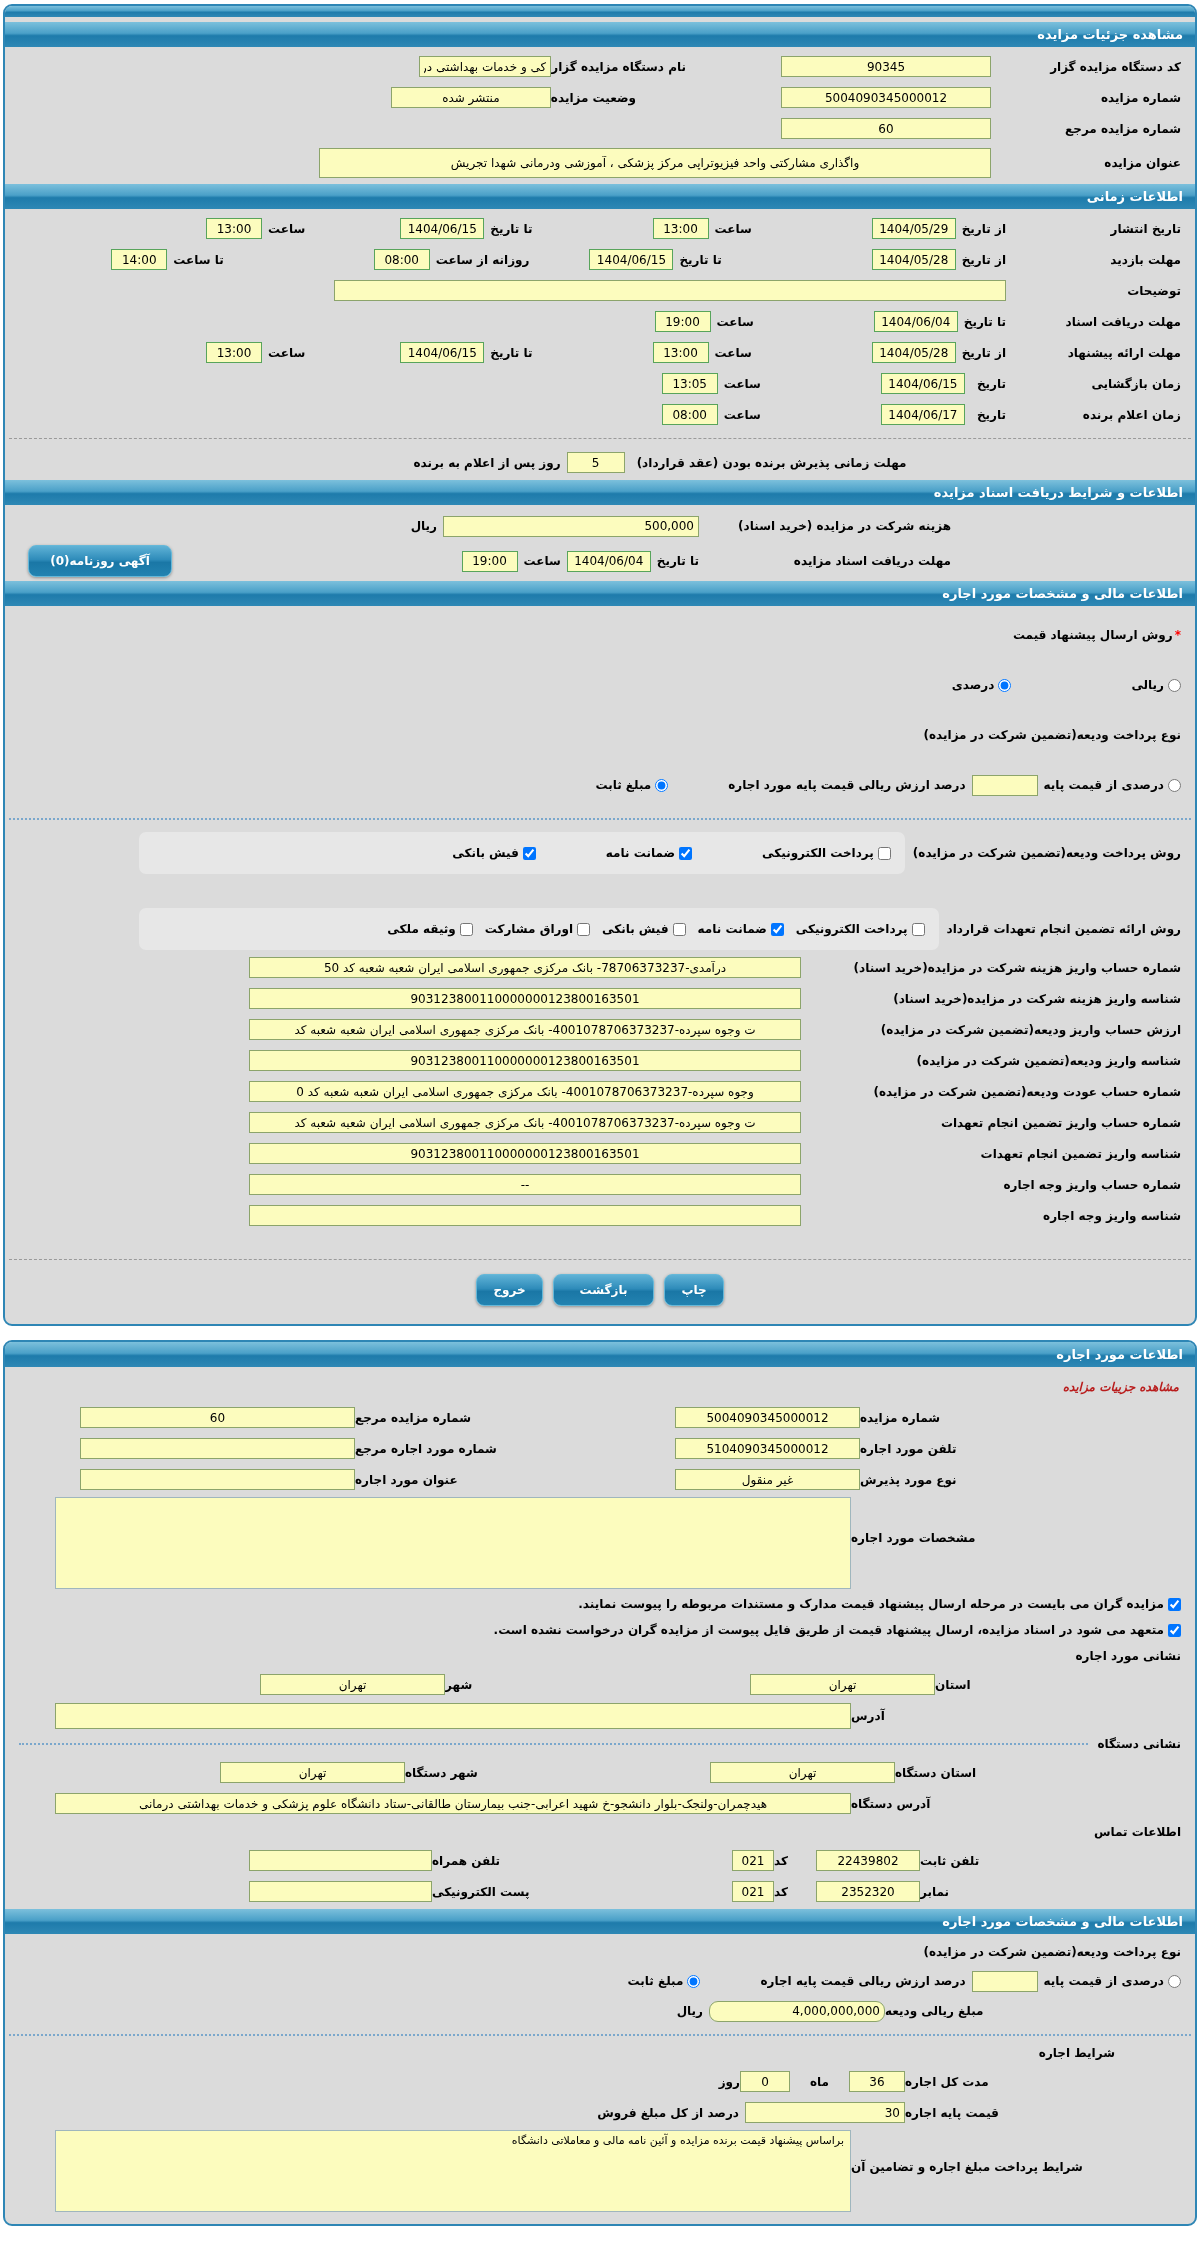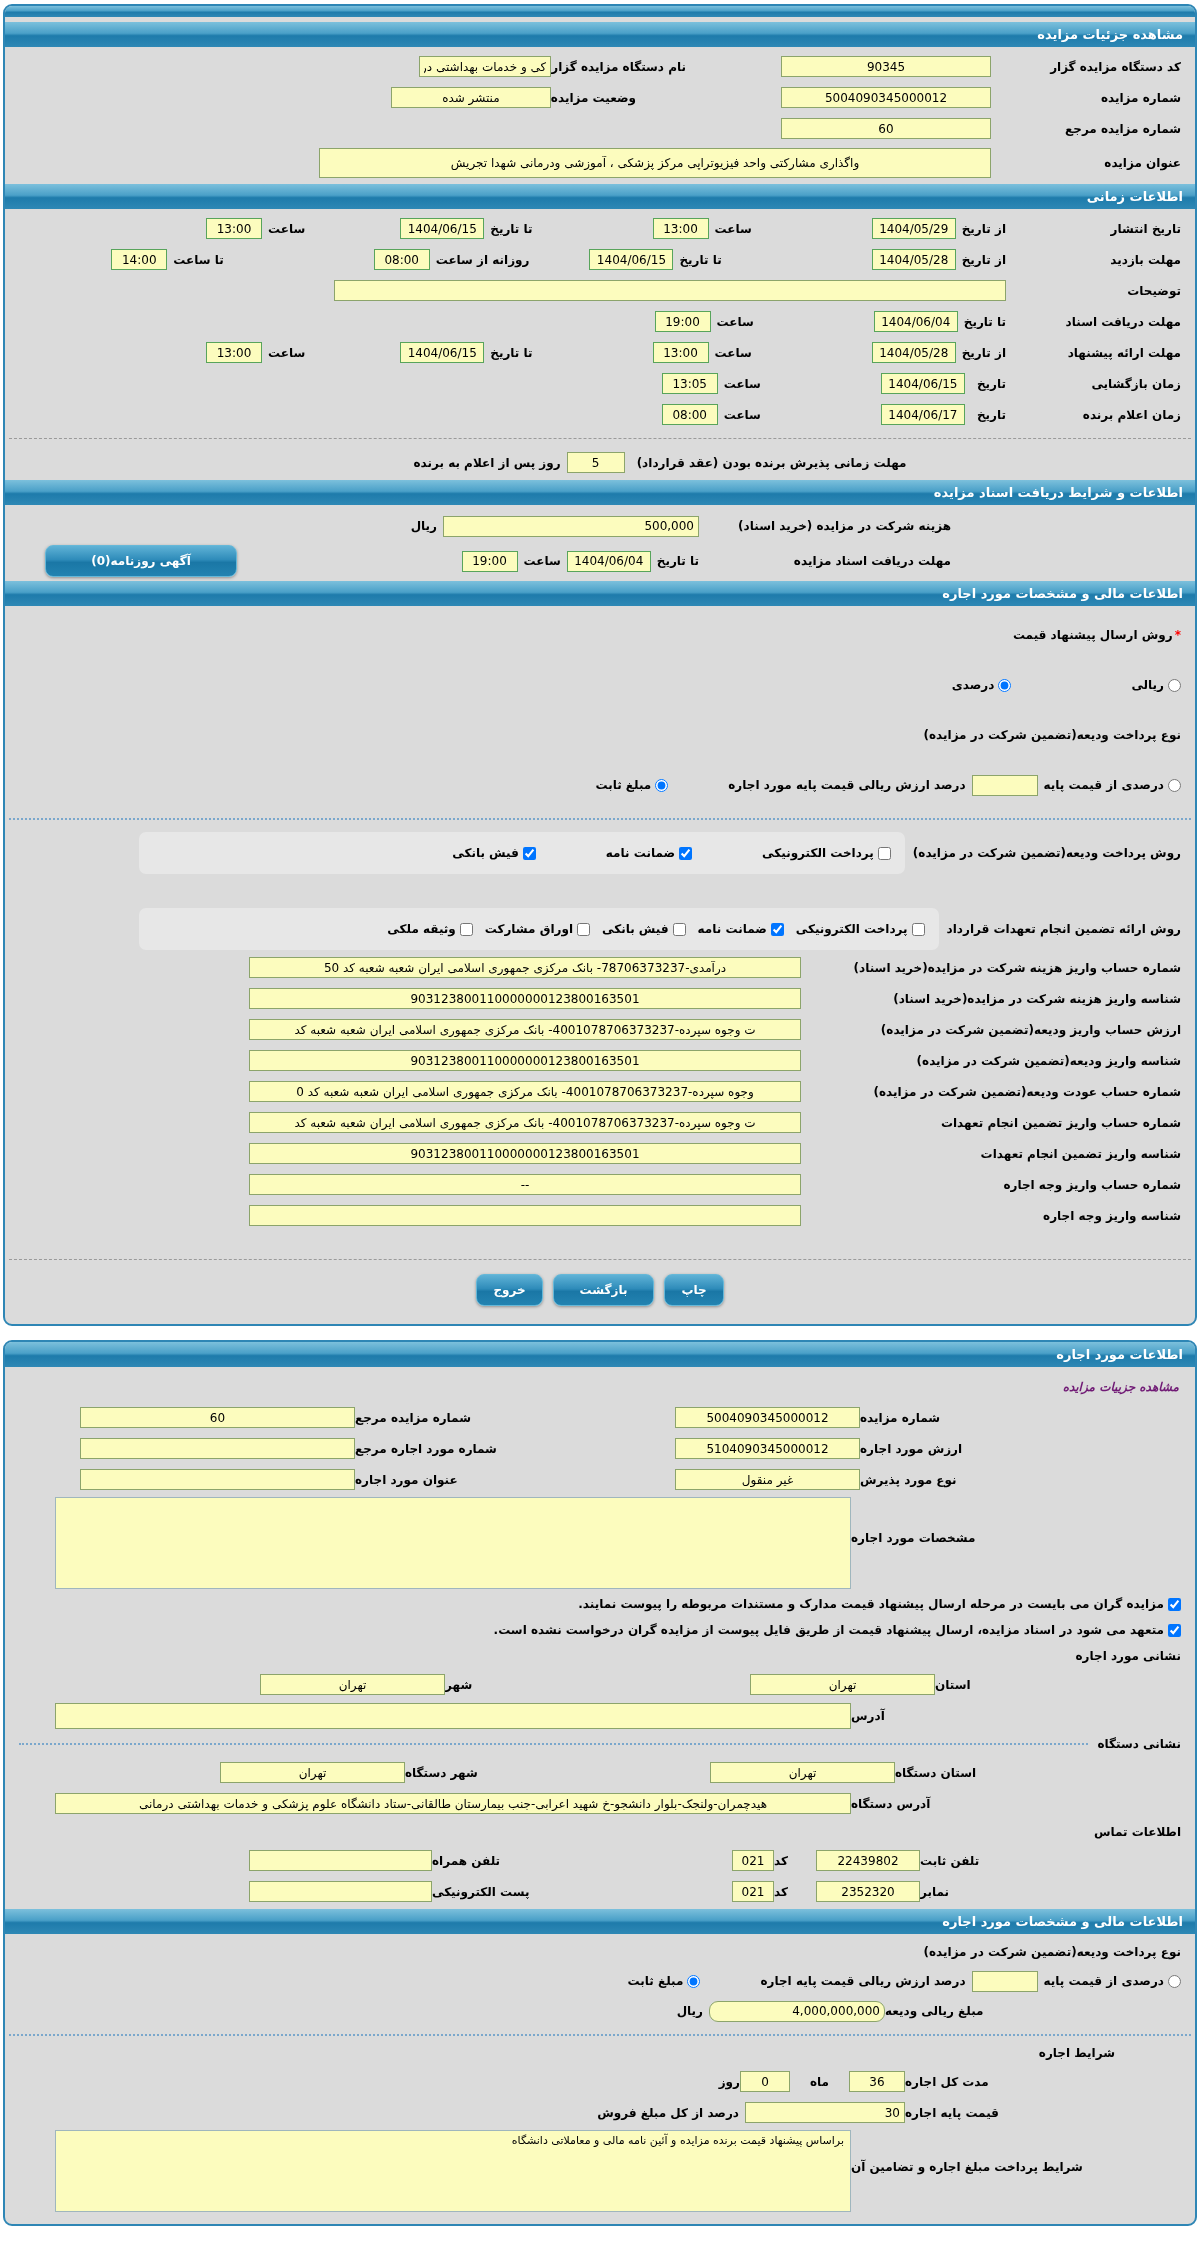--- a/index.html
+++ b/index.html
@@ -46,21 +46,21 @@
   .dash { border-top:1px dashed #9a9a9a; margin:10px 4px; }
   .dots { border-top:2px dotted #7aa7cc; margin:10px 4px; }
   .btnrow { display:flex; justify-content:center; gap:10px; margin:14px 0 10px 0; }
   .btn {
     background:linear-gradient(180deg,#5fb2d6 0%,#2f8cba 45%,#1a77a6 55%,#2383b1 100%);
     color:#fff; border:1px solid #66b8d8; border-radius:8px;
     padding:8px 16px; font-weight:bold; font-size:12px; font-family:inherit;
     box-shadow:0 1px 3px rgba(0,0,0,.35); cursor:pointer;
   }
   .btn.wide { padding:8px 26px; }
-  .link { color:#701a75; font-style:italic; font-weight:bold; text-decoration:none; cursor:pointer;text-align:right; }
+  .link { color:#b91c1c; font-style:italic; font-weight:bold; text-decoration:none; cursor:pointer;text-align:right; }
   .star { color:#ff0000; font-weight:bold; margin-left:2px; }
   .band {
     background:#e7e7e7; border-radius:7px;
     display:flex; align-items:center;
     min-height:42px; padding:4px 14px;
     flex:1; margin-right:8px; margin-left:120px;
   }
   .ck, .rd { display:flex; align-items:center; gap:2px; font-weight:bold; white-space:nowrap; }
   .ck input, .rd input { margin:0 0 0 2px; width:13px; height:13px; }
   .gap60  { display:inline-block; width:60px; }
@@ -230,21 +230,21 @@
     <span style="width:230px"></span>
     <span class="lbl" style="width:240px">مهلت دریافت اسناد مزایده</span>
     <span class="sp12"></span>
     <span class="lbl">تا تاریخ</span>
       <span class="sp6"></span>
     <input class="inp dt" style="width: 84px;" value="1404/06/04">
     <span class="sp6"></span>
     <span class="lbl">ساعت</span>
       <span class="sp6"></span>
     <input class="inp dt" style="width: 56px;" value="19:00">
-    <button class="btn" style="margin-right:auto;margin-left:26px;width:192px">آگهی روزنامه(0)</button>
+    <button class="btn" style="margin-right:auto;margin-left:9px;width:144px">آگهی روزنامه(0)</button>
   </div>
 
   <div class="hdr">
     <span>اطلاعات مالی و مشخصات مورد اجاره</span>
   </div>
 
   <div class="row tall">
     <span class="star">*</span>
     <span class="lbl">روش ارسال پیشنهاد قیمت</span>
   </div>
@@ -390,21 +390,21 @@
     <a class="link">مشاهده جزییات مزایده</a>
   </div>
 
   <div class="row mr-ind">
     <span class="lbl hug w155">شماره مزایده</span>
     <input class="inp" style="width: 185px;" value="5004090345000012">
     <span class="lbl hug" style="width:170px;margin-right:150px">شماره مزایده مرجع</span>
     <input class="inp" style="width: 275px;" value="60">
   </div>
   <div class="row mr-ind">
-    <span class="lbl hug w155">ارزش مورد اجاره</span>
+    <span class="lbl hug w155">تلفن مورد اجاره</span>
     <input class="inp" style="width: 185px;" value="5104090345000012">
     <span class="lbl hug" style="width:170px;margin-right:150px">شماره مورد اجاره مرجع</span>
     <input class="inp" style="width: 275px;" value="">
   </div>
   <div class="row mr-ind">
     <span class="lbl hug w155">نوع مورد پذیرش</span>
     <input class="inp" style="width: 185px;" value="غیر منقول">
     <span class="lbl hug" style="width:170px;margin-right:150px">عنوان مورد اجاره</span>
     <input class="inp" style="width: 275px;" value="">
   </div>

